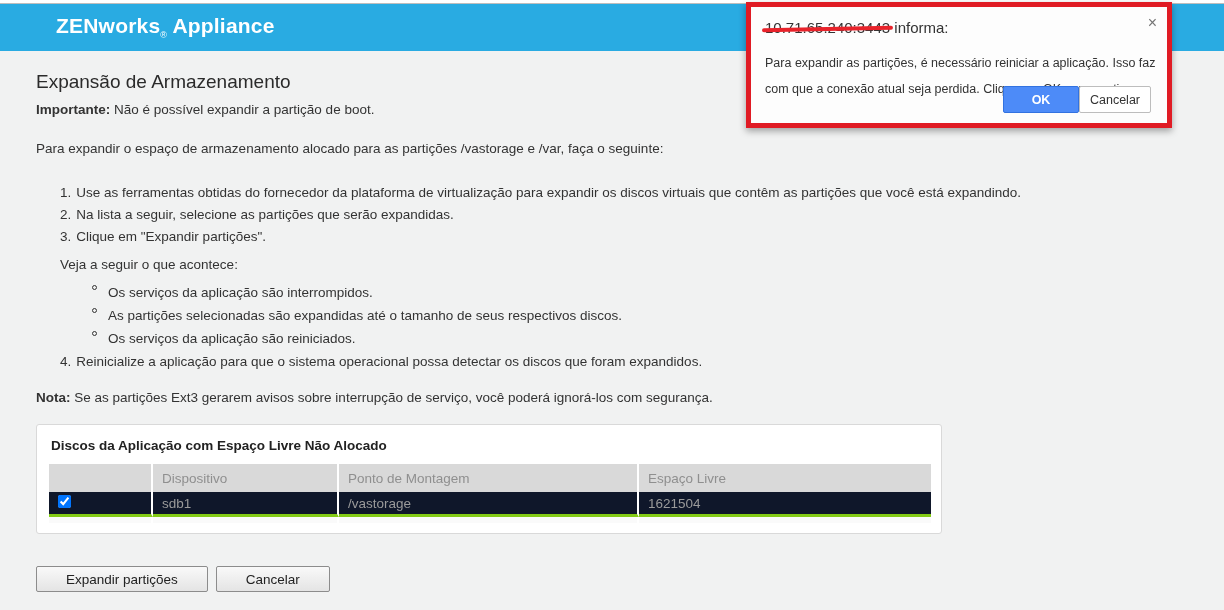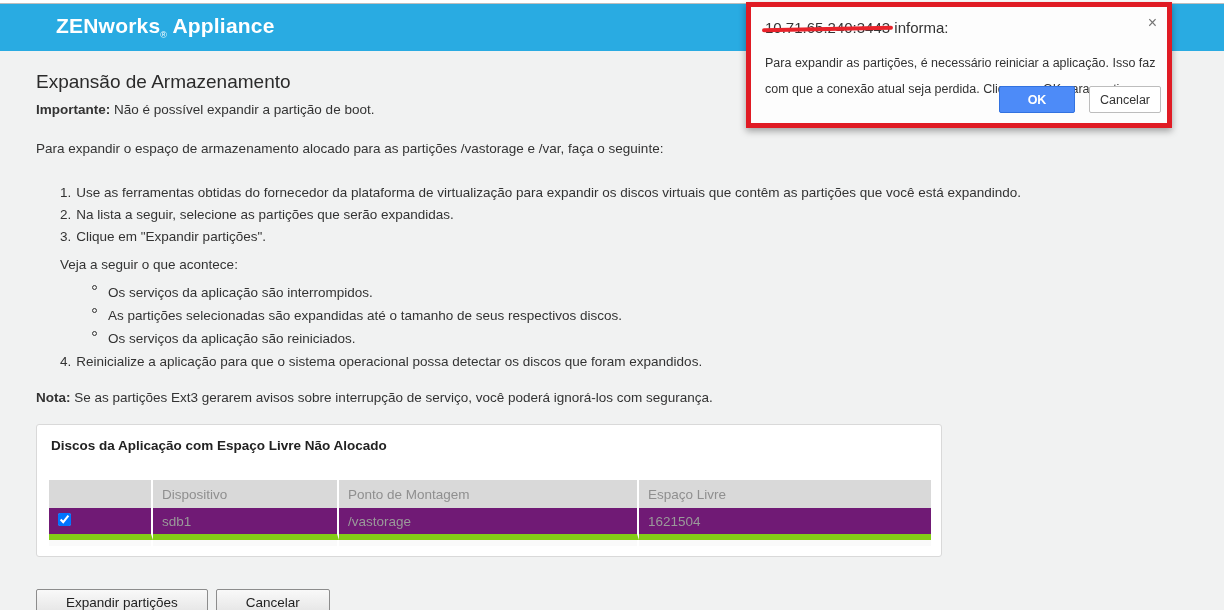--- a/index.html
+++ b/index.html
@@ -63,43 +63,43 @@
   
   .panel {
     margin-top: 19px;
     width: 906px;
     background: #fff;
     border: 1px solid #d9d9d9;
     border-radius: 3px;
     padding: 13px 12px 10px 12px;
   }
   .panel-title { font-weight: bold; font-size: 13.5px; color: #222; padding-left: 2px; }
-  table.disks { border-collapse: separate; border-spacing: 0; width: 882px; margin-top: 27px; table-layout: fixed; }
+  table.disks { border-collapse: separate; border-spacing: 0; width: 882px; margin-top: 11px; table-layout: fixed; }
   table.disks col.c-check { width: 104px; }
   table.disks col.c-dev   { width: 186px; }
   table.disks col.c-mount { width: 300px; }
   table.disks col.c-free  { width: 292px; }
   table.disks th {
     background: #d9d9d9;
     color: #8f8f8f;
     font-weight: normal;
     text-align: left;
     font-size: 13.5px;
     height: 28px;
     padding: 0 0 0 9px;
     border-right: 2px solid #fff;
   }
   table.disks th:last-child { border-right: none; }
   table.disks td {
-    background: #701a75;
+    background: #0f172a;
     color: #9a9a9a;
     font-size: 13.5px;
-    height: 32px;
+    height: 25px;
     padding: 0 0 0 9px;
-    border-bottom: 6px solid #84cc16;
+    border-bottom: 3px solid #84cc16;
     border-right: 2px solid #fff;
   }
   table.disks td:last-child { border-right: none; }
   table.disks tr.sliver td { height: 6px; background: #fafafa; border-bottom: none; padding: 0; }
   .row-checkbox { width: 13px; height: 13px; }
 
   
   .actions { margin-top: 32px; display: flex; gap: 8px; }
   .gray-btn {
     font-family: "Liberation Sans", sans-serif;
@@ -148,22 +148,22 @@
   }
   .dialog-message {
     margin-top: 14px;
     font-size: 12.5px;
     line-height: 26px;
     color: #333;
     width: 392px;
   }
   .dialog-buttons {
     position: absolute;
-    right: 6px; bottom: 10px;
-    display: flex; gap: 14px;
+    right: 16px; bottom: 10px;
+    display: flex; gap: 0;
   }
   .ok-btn {
     font-family: "Liberation Sans", sans-serif;
     min-width: 76px; height: 27px;
     background: #4d8bf8;
     border: 1px solid #3272e0;
     border-radius: 2px;
     color: #fff; font-weight: bold; font-size: 12.5px;
     cursor: pointer;
   }

